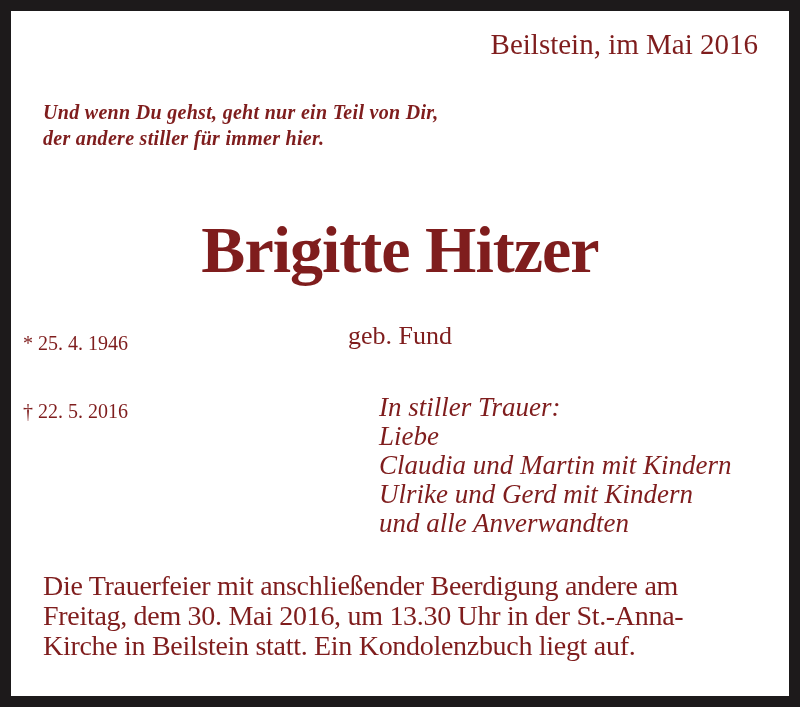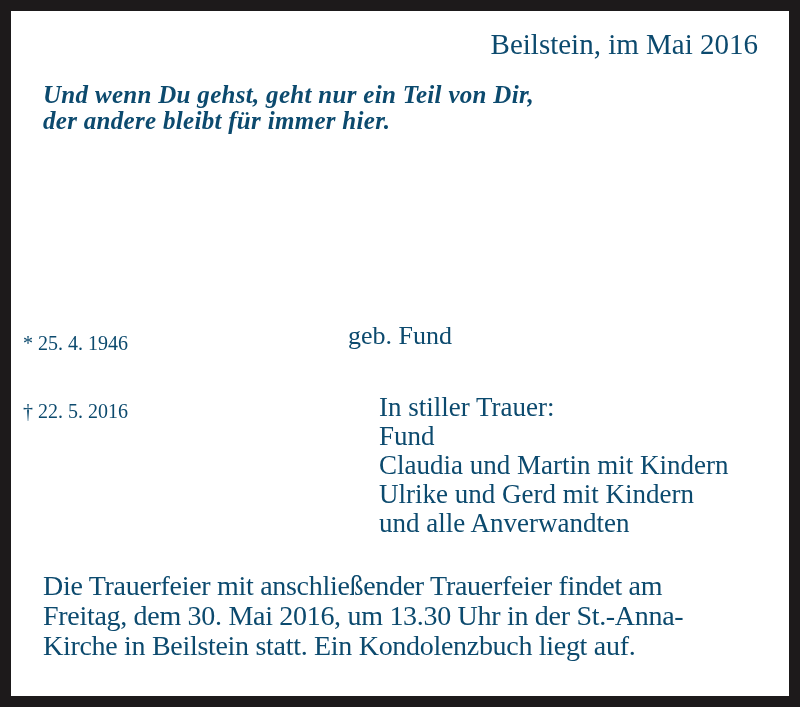--- a/index.html
+++ b/index.html
@@ -7,21 +7,21 @@
     padding: 0;
     background: #ffffff;
   }
   .page {
     position: relative;
     width: 800px;
     height: 707px;
     background: #ffffff;
     overflow: hidden;
     font-family: "Liberation Serif", serif;
-    color: #0c4a6e;
+    color: #7f1d1d;
   }
   .frame {
     position: absolute;
     inset: 0;
     border: 11px solid #1d1a1b;
     box-sizing: border-box;
     pointer-events: none;
   }
   .content {
     position: absolute;
@@ -33,23 +33,23 @@
   .dateline {
     position: absolute;
     top: 18px;
     right: 31px;
     font-size: 29px;
     line-height: 1.1;
     white-space: nowrap;
   }
   .quote {
     position: absolute;
-    top: 71px;
+    top: 88px;
     left: 32px;
-    font-size: 25px;
+    font-size: 20px;
     line-height: 26px;
     font-style: italic;
     font-weight: bold;
     letter-spacing: 0.3px;
     white-space: nowrap;
   }
   .intro {
     position: absolute;
     top: 148px;
     left: 32px;
@@ -93,20 +93,21 @@
     white-space: nowrap;
     flex-direction: column;
   }
   .mourners {
     position: absolute;
     top: 382px;
     left: 368px;
     font-size: 27px;
     line-height: 29px;
     white-space: nowrap;
+    font-style: italic;
   }
   .funeral {
     position: absolute;
     top: 560px;
     left: 32px;
     font-size: 28px;
     line-height: 30px;
     letter-spacing: -0.3px;
     white-space: nowrap;
   }
@@ -114,41 +115,42 @@
 </head>
 <body>
 
 <div class="page">
   <div class="content">
 
     <div class="dateline">Beilstein, im Mai 2016</div>
 
     <div class="quote">
       <div>Und wenn Du gehst, geht nur ein Teil von Dir,</div>
-      <div>der andere bleibt für immer hier.</div>
+      <div>der andere stiller für immer hier.</div>
     </div>
 
 
+    <h1 class="name">Brigitte Hitzer</h1>
 
     <div class="maiden">geb. Fund</div>
 
     <div class="dates">
       <span>* 25. 4. 1946</span>
       <span>† 22. 5. 2016</span>
     </div>
 
     <div class="mourners">
       <div>In stiller Trauer:</div>
-      <div>Fund</div>
+      <div>Liebe</div>
       <div>Claudia und Martin mit Kindern</div>
       <div>Ulrike und Gerd mit Kindern</div>
       <div>und alle Anverwandten</div>
     </div>
 
     <div class="funeral">
-      <div>Die Trauerfeier mit anschließender Trauerfeier findet am</div>
+      <div>Die Trauerfeier mit anschließender Beerdigung andere am</div>
       <div>Freitag, dem 30. Mai 2016, um 13.30 Uhr in der St.-Anna-</div>
       <div>Kirche in Beilstein statt. Ein Kondolenzbuch liegt auf.</div>
     </div>
 
   </div>
   <div class="frame"></div>
 </div>
 
 </body></html>

